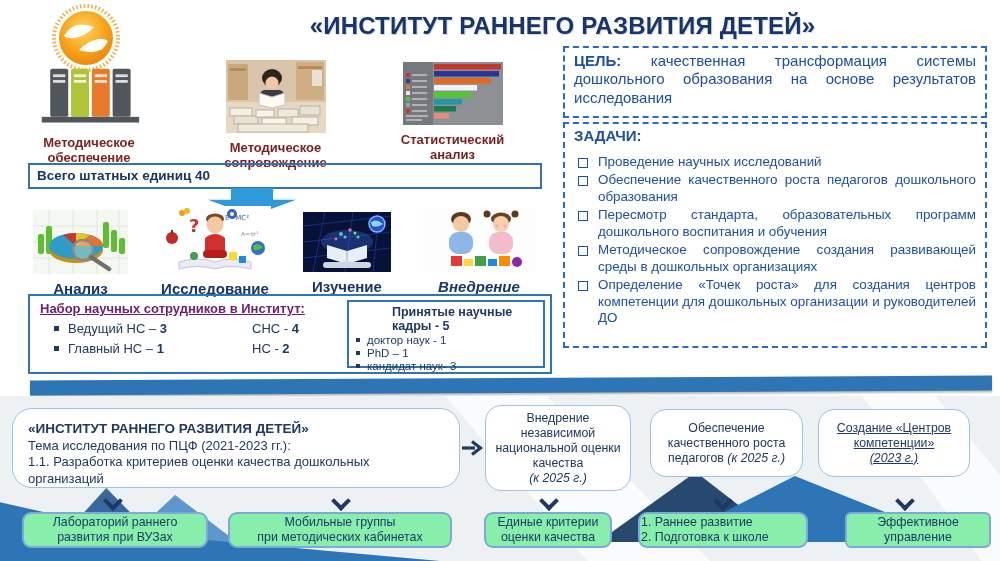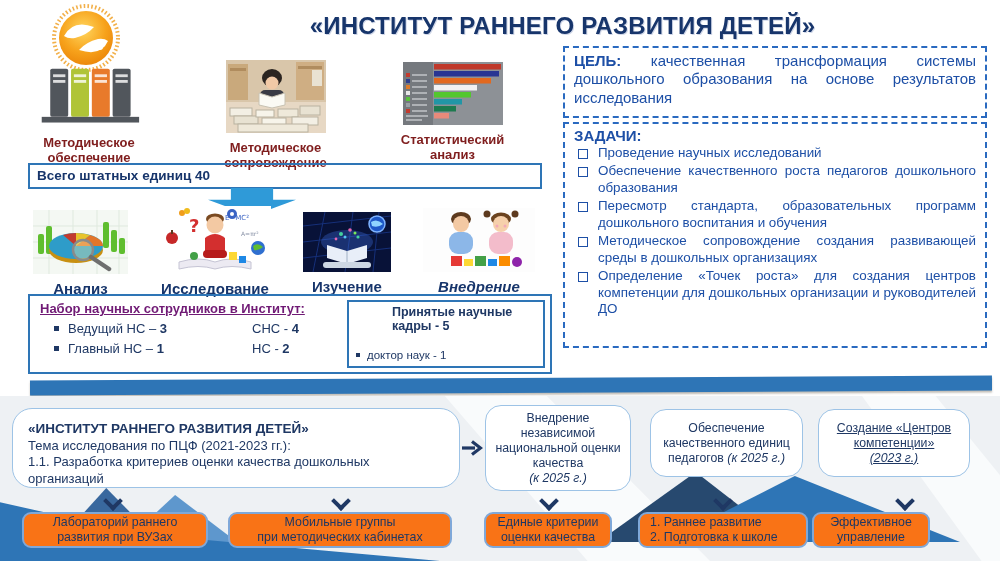--- a/index.html
+++ b/index.html
@@ -29,30 +29,30 @@
 
   
   .recruit{left:28px;top:294px;width:520px;height:76px;border:2px solid #2e75b6;font-size:13px;}
   .recruit .head{position:absolute;left:10px;top:5px;font-weight:bold;text-decoration:underline;color:#701a75;}
   .r-item{position:absolute;color:#1f3864;}
   .sq{display:inline-block;width:5px;height:5px;background:#1f3864;margin-right:9px;vertical-align:2px;}
   .r-val{font-weight:bold;}
   .hired{position:absolute;right:5px;top:4px;bottom:4px;width:198px;border:2px solid #2e75b6;
          padding:3px 7px;box-sizing:border-box;}
   .hired .hhead{font-weight:bold;font-size:12.5px;color:#1f3864;margin-left:36px;}
-  .hired .hitem{font-size:11.5px;color:#1f3864;margin-top:16px;}
+  .hired .hitem{font-size:11.5px;color:#1f3864;margin-top:1px;}
   .hired .sq{width:4px;height:4px;margin-right:7px;}
 
   
   .goal{left:563px;top:46px;width:424px;height:72px;border:2px dashed #2a6ac0;box-sizing:border-box;
         padding:4px 9px;font-size:15px;color:#1d4fa6;text-align:justify;line-height:1.22;}
   .goal b{font-weight:bold;}
   .tasks{left:563px;top:122px;width:424px;height:226px;border:2px dashed #2a6ac0;box-sizing:border-box;
          padding:3px 9px 4px 9px;color:#1d4fa6;overflow:hidden;}
-  .tasks .thead{font-size:15px;font-weight:bold;margin-bottom:1px;}
+  .tasks .thead{font-size:15px;font-weight:bold;margin-bottom:10px;}
   .titem{display:flex;align-items:flex-start;margin:0 0 2px 4px;}
   .cb{flex:0 0 auto;width:8px;height:8px;border:1.6px solid #1d4fa6;margin:4px 10px 0 0;}
   .titem .ttext{font-size:13.4px;line-height:1.23;text-align:justify;flex:1;}
 
   
   .band{left:30px;top:378px;width:962px;height:15px;background:#2e75b6;transform:rotate(-.3deg);
         box-shadow:0 2px 2px rgba(120,110,95,.45);}
 
   
   .bottom{left:0;top:396px;width:1000px;height:165px;background:#eef1f4;overflow:hidden;}
@@ -70,28 +70,28 @@
         box-sizing:border-box;z-index:3;color:#1f3864;}
   .rbox.center{display:flex;flex-direction:column;align-items:center;justify-content:center;
         text-align:center;font-size:12.3px;line-height:1.22;padding:4px 8px;}
   .main-box{left:12px;top:12px;width:448px;height:80px;border-radius:20px;padding:11px 15px;font-size:13px;line-height:1.3;}
   .main-box .mb-title{font-weight:bold;font-size:13.5px;}
   .tb1{left:485px;top:9px;width:146px;height:86px;}
   .tb2{left:650px;top:13px;width:153px;height:68px;}
   .tb3{left:818px;top:13px;width:152px;height:68px;text-decoration:underline;}
   .rbox em{font-style:italic;}
 
-  .bbox{position:absolute;top:116px;height:36px;background:#f97316;border:2px solid #7fa8d9;border-radius:9px;
+  .bbox{position:absolute;top:116px;height:36px;background:#86efac;border:2px solid #7fa8d9;border-radius:9px;
         box-sizing:border-box;z-index:3;display:flex;flex-direction:column;justify-content:center;
         text-align:center;font-size:12.4px;line-height:1.25;color:#1f3864;}
   .bb1{left:22px;width:186px;}
   .bb2{left:228px;width:224px;}
   .bb3{left:484px;width:128px;}
-  .bb4{left:638px;width:170px;text-align:left;padding-left:10px;}
-  .bb5{left:812px;width:118px;}
+  .bb4{left:638px;width:170px;text-align:left;padding-left:1px;}
+  .bb5{left:845px;width:146px;border-radius:6px;}
 
   .chev{position:absolute;top:98px;width:10px;height:10px;z-index:3;
         border-right:4px solid #1f3864;border-bottom:4px solid #1f3864;transform:rotate(45deg);}
   .flow-right{position:absolute;left:461px;top:44px;z-index:3;}
 </style>
 </head>
 <body>
 
 <div class="slide">
 
@@ -383,21 +383,21 @@
         <path d="M1 8 H14" stroke="#1f3864" stroke-width="3.2"></path>
         <path d="M11 1.5 L19.5 8 L11 14.5" fill="none" stroke="#1f3864" stroke-width="3.2"></path>
       </svg>
     </div>
 
     <div class="rbox center tb1">
       <span>Внедрение независимой национальной оценки качества</span>
       <em>(к 2025 г.)</em>
     </div>
     <div class="rbox center tb2">
-      <span><span>Обеспечение качественного единиц педагогов </span><em>(к 2025 г.)</em></span>
+      <span><span>Обеспечение качественного роста педагогов </span><em>(к 2025 г.)</em></span>
     </div>
     <div class="rbox center tb3">
       <span>Создание «Центров компетенции»</span>
       <em>(2023 г.)</em>
     </div>
 
     <div class="chev" style="left:106px;"></div>
     <div class="chev" style="left:334px;"></div>
     <div class="chev" style="left:542px;"></div>
     <div class="chev" style="left:716px;"></div>

